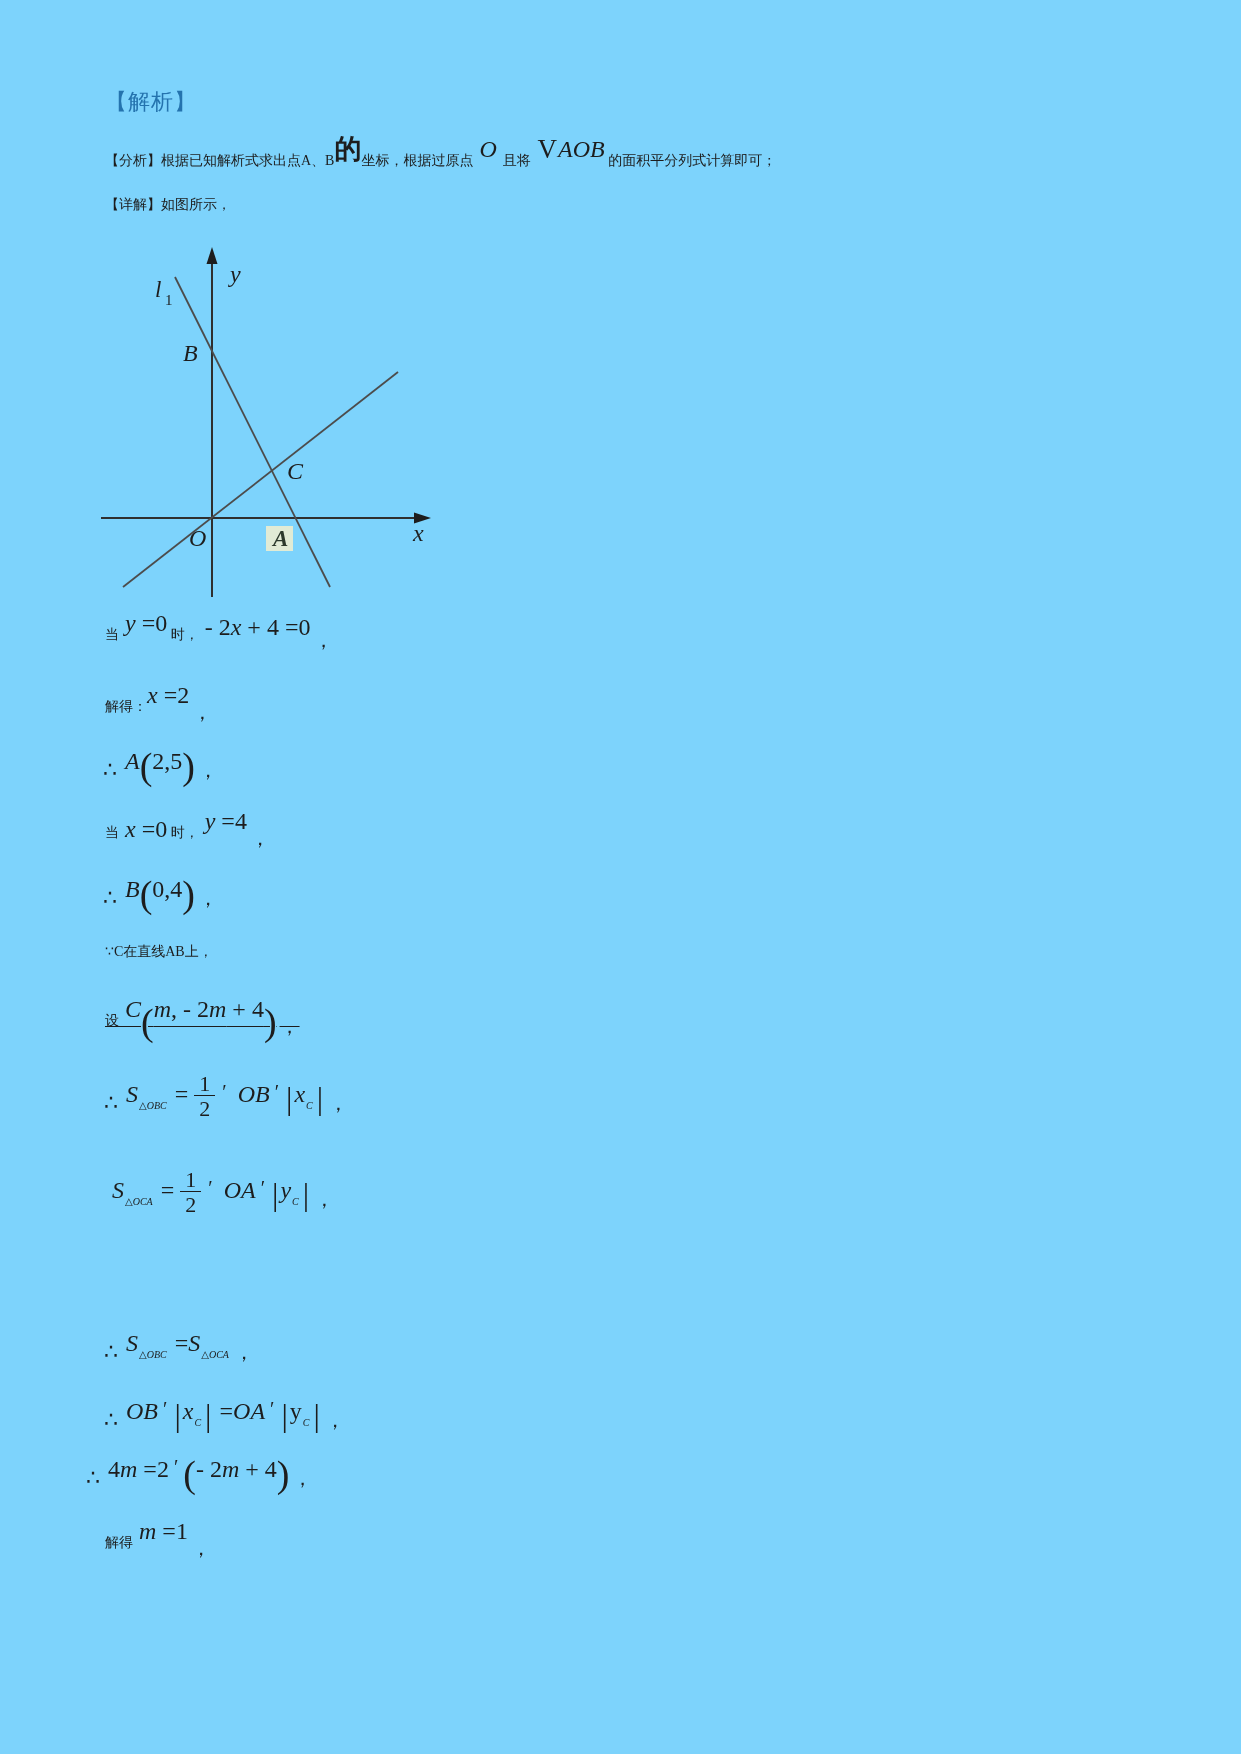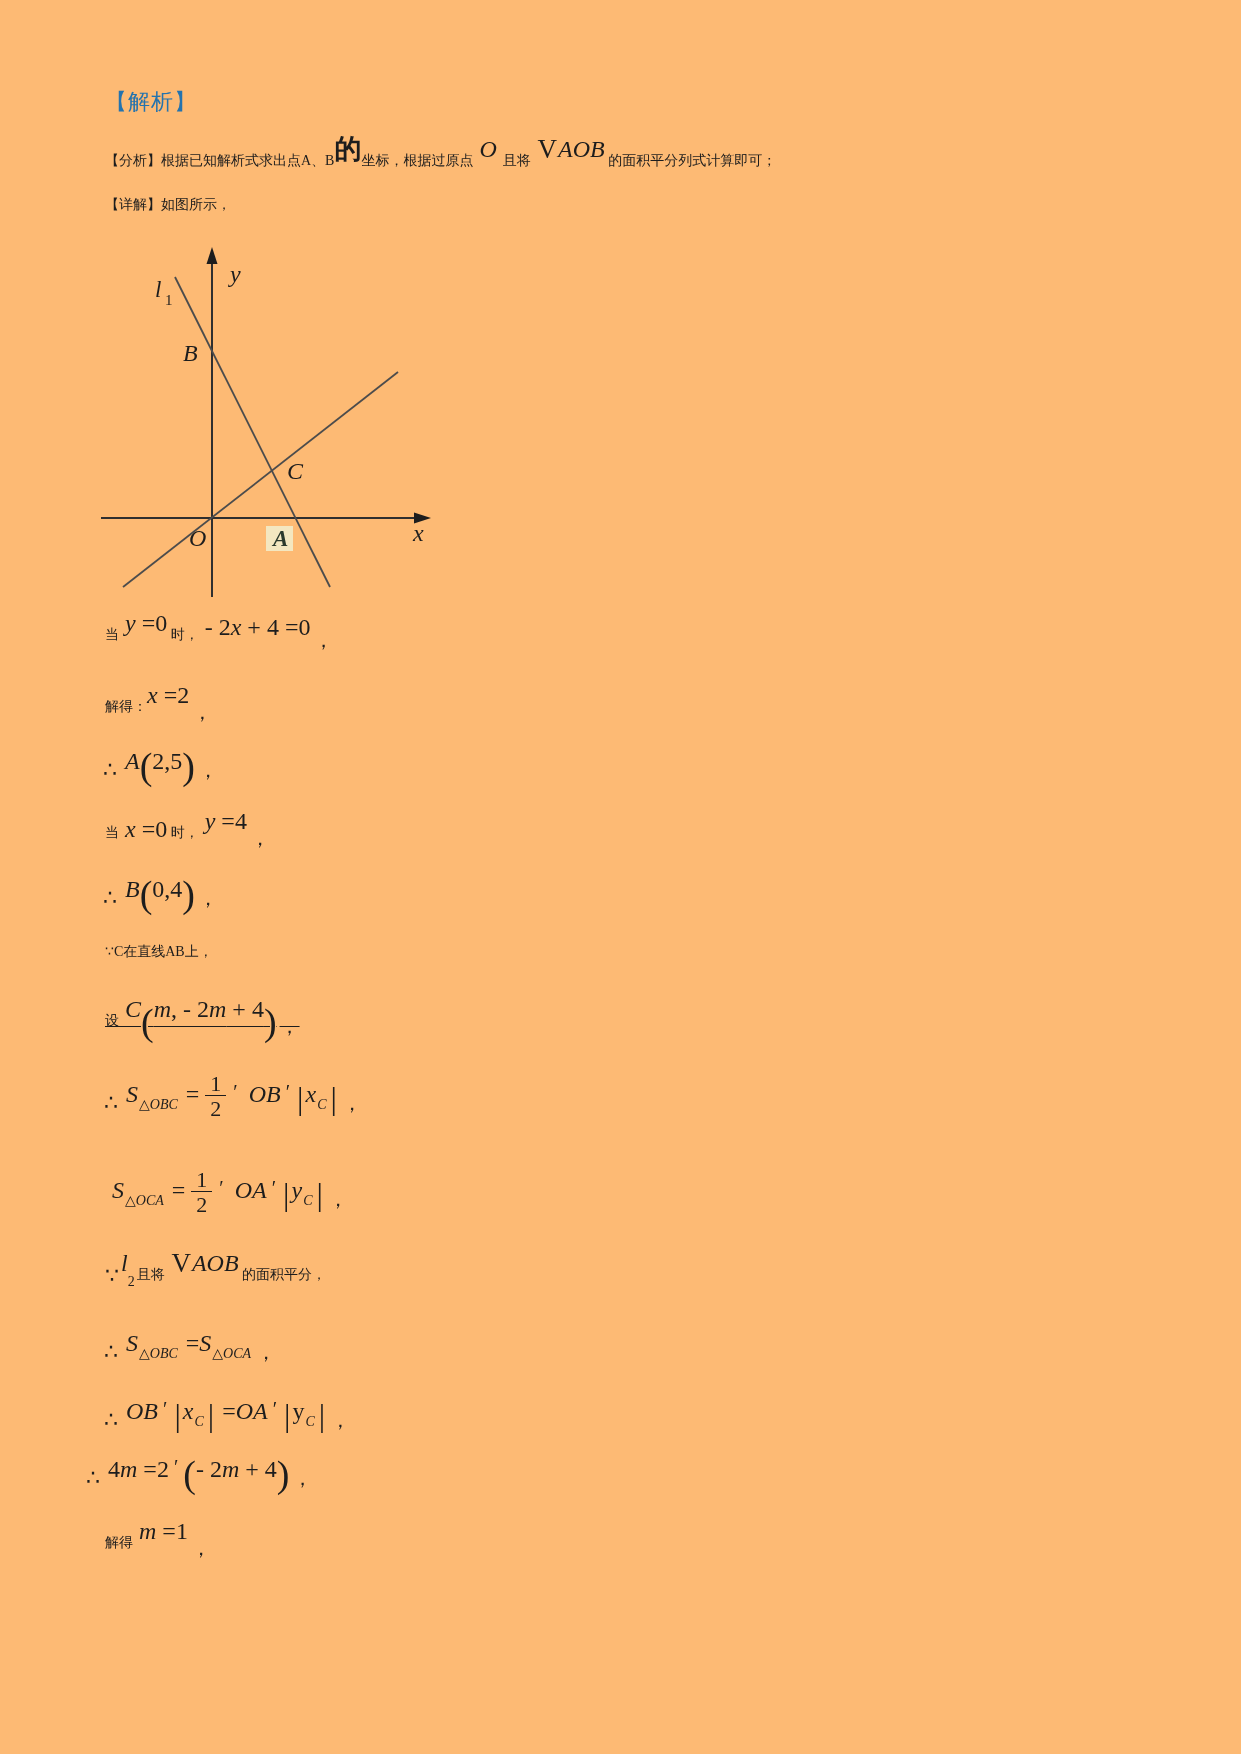--- a/index.html
+++ b/index.html
@@ -1,35 +1,35 @@
 <!DOCTYPE html>
 <html><head>
 <meta charset="utf-8">
 <style>
   html,body{margin:0;padding:0;background:#ffffff;}
   .page{
     position:relative;
     width:1241px;
     height:1754px;
-    background:#fdba74;
+    background:#7dd3fc;
     overflow:hidden;
     color:#1d1d1d;
     font-family:"Liberation Serif","DejaVu Serif",serif;
   }
   .line{position:absolute;white-space:nowrap;line-height:1.25;}
   
   .cn{font-size:14px;color:#1d1d1d;}
   .accent{color:#2473ae;font-size:22px;letter-spacing:1px;}
   .mi{font-style:italic;font-size:24px;}
   .mn{font-size:24px;}
   .up{position:relative;top:-8px;}
   .up2{position:relative;top:-4px;}
   .ther{font-size:22px;position:relative;top:8px;margin-right:8px;}
   .ther2{font-size:22px;position:relative;top:4px;margin-right:2px;}
-  .subi{font-style:italic;font-size:14px;position:relative;top:7px;margin:0 2px 0 1px;}
+  .subi{font-style:italic;font-size:10px;position:relative;top:7px;margin:0 2px 0 1px;}
   .subn{font-size:14px;position:relative;top:7px;margin-right:2px;}
   .lowc{font-size:20px;position:relative;top:8px;margin-left:3px;}
   .bigp{font-size:38px;font-weight:300;position:relative;top:2px;vertical-align:-8px;line-height:0;}
   .bar{font-size:32px;font-weight:300;position:relative;top:1px;vertical-align:-6px;line-height:0;padding:0 2px;}
   .pr{font-size:20px;position:relative;top:-3px;margin:0 5px;}
   .debig{font-size:27px;font-weight:bold;position:relative;top:-7px;font-family:"Liberation Serif",serif;}
   .tri{font-size:27px;font-weight:500;position:relative;top:-7px;margin-right:1px;}
   .frac{display:inline-block;text-align:center;vertical-align:-14px;margin:0 2px 0 6px;font-size:22px;line-height:1.05;}
   .fn{display:block;border-bottom:1.6px solid #1d1d1d;padding:0 5px 0px 5px;}
   .fd{display:block;padding-top:1px;}
@@ -91,19 +91,18 @@
 
   <div class="line p-s5"><span class="cn">当</span><span class="mi up"> y</span><span class="mn up"> =0</span><span class="cn"> 时，</span><span class="mn up2">  - 2</span><span class="mi up2">x</span><span class="mn up2"> + 4 =0</span><span class="lowc">，</span></div>
   <div class="line p-s6"><span class="cn">解得：</span><span class="mi up">x</span><span class="mn up"> =2</span><span class="lowc">，</span></div>
   <div class="line p-s7"><span class="ther">∴</span><span class="mi">A</span><span class="bigp">(</span><span class="mn">2,5</span><span class="bigp">)</span><span class="lowc">，</span></div>
   <div class="line p-s8"><span class="cn">当</span><span class="mi"> x</span><span class="mn"> =0</span><span class="cn"> 时，</span><span class="mi up">  y</span><span class="mn up"> =4</span><span class="lowc">，</span></div>
   <div class="line p-s9"><span class="ther">∴</span><span class="mi">B</span><span class="bigp">(</span><span class="mn">0,4</span><span class="bigp">)</span><span class="lowc">，</span></div>
   <div class="line p-s10"><span class="cn">∵C在直线AB上，</span></div>
   <div class="line p-s11"><span class="cn">设</span><span class="mi up"> C</span><span class="bigp up">(</span><span class="mi up">m</span><span class="mn up">, - 2</span><span class="mi up">m</span><span class="mn up"> + 4</span><span class="bigp up">)</span><span class="lowc">，</span></div>
   <div class="line p-s12"><span class="ther">∴</span><span class="mi">S</span><span class="subi">△OBC</span><span class="mn"> =</span><span class="frac"><span class="fn">1</span><span class="fd">2</span></span><span class="pr">′</span><span class="mi"> OB</span><span class="pr">′</span><span class="bar">|</span><span class="mi">x</span><span class="subi">C</span><span class="bar">|</span><span class="lowc">，</span></div>
   <div class="line p-s13"><span class="mi">S</span><span class="subi">△OCA</span><span class="mn"> =</span><span class="frac"><span class="fn">1</span><span class="fd">2</span></span><span class="pr">′</span><span class="mi"> OA</span><span class="pr">′</span><span class="bar">|</span><span class="mi">y</span><span class="subi">C</span><span class="bar">|</span><span class="lowc">，</span></div>
-  <div class="line p-s14"><span class="ther2">∵</span><span class="mi up">l</span><span class="subn">2</span><span class="cn">且将</span><span class="tri"> V</span><span class="mi up">AOB</span><span class="cn"> 的面积平分，</span></div>
   <div class="line p-s15"><span class="ther">∴</span><span class="mi">S</span><span class="subi">△OBC</span><span class="mn"> =</span><span class="mi">S</span><span class="subi">△OCA</span><span class="lowc">，</span></div>
   <div class="line p-s16"><span class="ther">∴</span><span class="mi">OB</span><span class="pr">′</span><span class="bar">|</span><span class="mi">x</span><span class="subi">C</span><span class="bar">|</span><span class="mn"> =</span><span class="mi">OA</span><span class="pr">′</span><span class="bar">|</span><span class="mn">y</span><span class="subi">C</span><span class="bar">|</span><span class="lowc">，</span></div>
   <div class="line p-s17"><span class="ther">∴</span><span class="mn">4</span><span class="mi">m</span><span class="mn"> =2</span><span class="pr">′</span><span class="bigp">(</span><span class="mn">- 2</span><span class="mi">m</span><span class="mn"> + 4</span><span class="bigp">)</span><span class="lowc">，</span></div>
   <div class="line p-s18"><span class="cn">解得</span><span class="mi up"> m</span><span class="mn up"> =1</span><span class="lowc">，</span></div>
 
 </div>
 
 </body></html>

